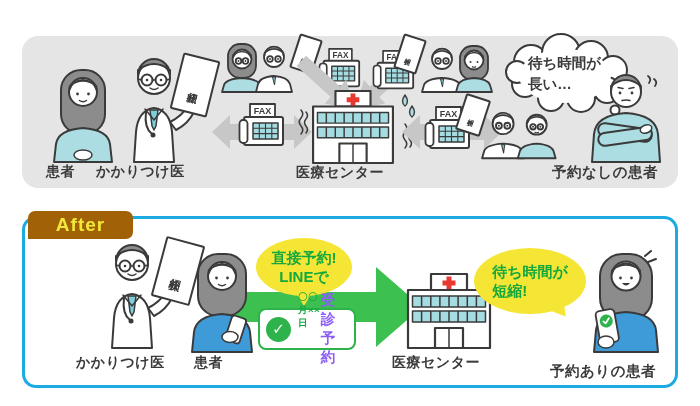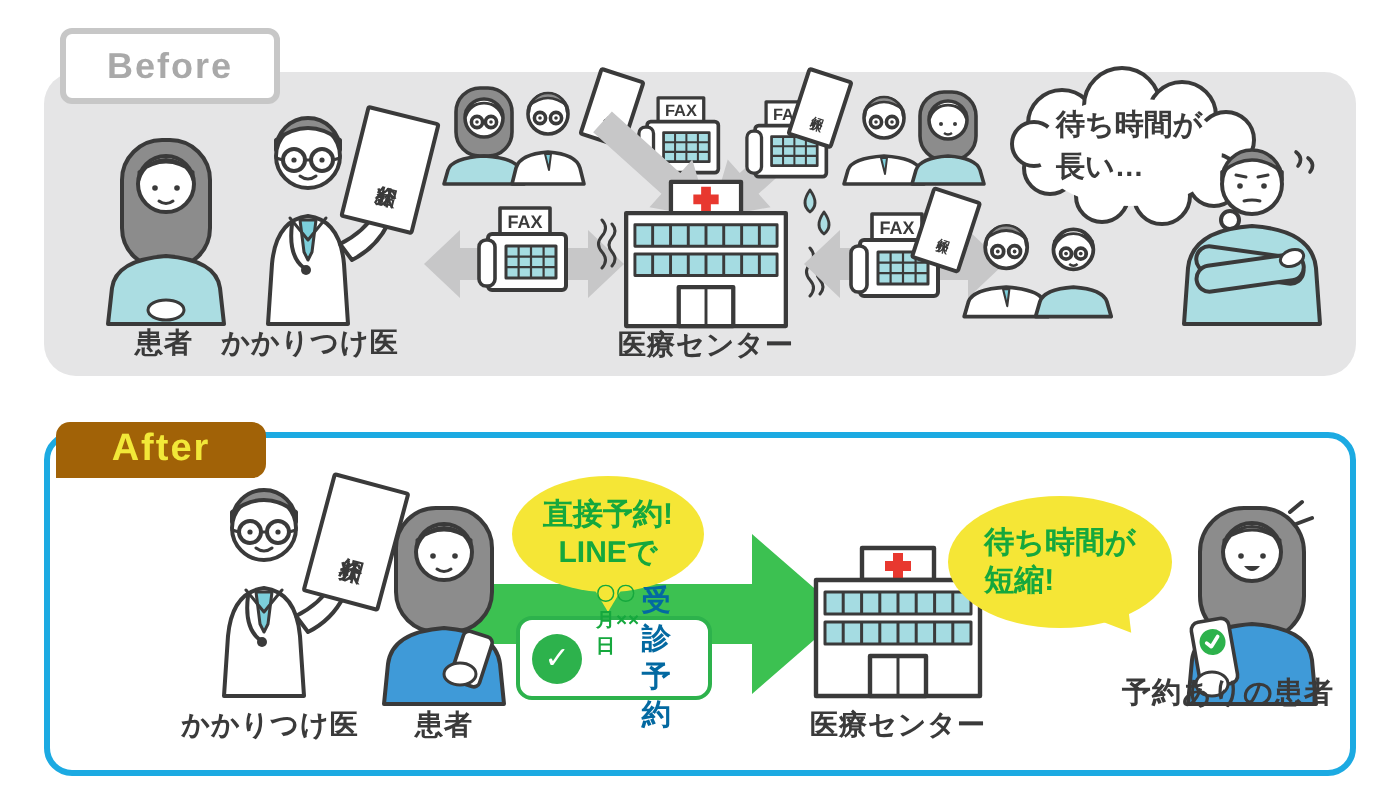--- a/index.html
+++ b/index.html
@@ -14,21 +14,21 @@
   .before-tab{left:30px;top:14px;width:104px;height:32px;background:#fff;border:3px solid #c7c7c7;
     border-radius:6px;display:flex;align-items:center;justify-content:center;
     font-weight:bold;font-size:18px;color:#a9a9a9;letter-spacing:1px}
   .after-panel{left:22px;top:216px;width:656px;height:172px;background:#fff;
     border:3px solid #1caae2;border-radius:14px;box-sizing:border-box}
   .after-tab{left:28px;top:211px;width:105px;height:28px;background:#a16207;
     border-radius:7px 7px 7px 0;display:flex;align-items:center;justify-content:center;
     font-weight:bold;font-size:19px;color:#f2e838;letter-spacing:1px}
 
   
-  .fig-label{position:absolute;font-weight:bold;font-size:14px;color:#3a3a3a;text-align:center;
+  .fig-label{position:absolute;font-weight:bold;font-size:14px;color:#3a3a3a;
     letter-spacing:.5px;white-space:nowrap}
 
   
   .referral{position:absolute;background:#fff;border:2px solid #3a3a3a;border-radius:2px;
     display:flex;align-items:center;justify-content:center}
   .referral .vtxt{writing-mode:vertical-rl;text-orientation:upright;font-weight:bold;
     color:#3a3a3a;line-height:1}
 
   
   .bubble-yellow{position:absolute;background:#f5e636;border-radius:50%;
@@ -40,31 +40,28 @@
   
   .thought-text{position:absolute;font-weight:bold;font-size:14.5px;line-height:1.45;color:#3a3a3a}
 
   
   .resv-card{position:absolute;background:#fff;border:2.5px solid #2db24c;border-radius:8px;
     display:flex;align-items:center;gap:7px;padding:0 6px;box-sizing:border-box}
   .chk{display:flex;align-items:center;justify-content:center;background:#2db24c;color:#fff;
     border-radius:50%;font-weight:bold;flex:0 0 auto}
   .resv-lines{display:flex;flex-direction:row;justify-content:center}
   .resv-date{font-size:9.5px;font-weight:bold;color:#15a83d;letter-spacing:.5px}
-  .resv-main{font-size:14.5px;font-weight:bold;color:#0369a1;letter-spacing:1px}
+  .resv-main{font-size:14.5px;font-weight:bold;color:#8b5cf6;letter-spacing:1px}
 </style>
 </head>
 <body>
 
 <div class="canvas">
 
   <div class="abs before-panel"></div>
-  <div class="abs before-tab">
-    <span>Before</span>
-  </div>
 
   <svg class="abs" style="left:48px;top:58px" width="70" height="104" viewBox="0 0 70 104">
     <g stroke="#3a3a3a" stroke-width="2" fill="#fff" stroke-linejoin="round" stroke-linecap="round">
       <rect x="13" y="12" width="44" height="64" rx="20" fill="#8c8c8c"></rect>
       <path d="M6,104 L8,86 Q10,72 35,70 Q60,72 62,86 L64,104 Z" fill="#abdde2"></path>
       <ellipse cx="35" cy="97" rx="9" ry="5" stroke-width="1.5"></ellipse>
       <circle cx="35" cy="34" r="14"></circle>
       <path d="M21.5,32 A14,14 0 0 1 48.5,32 L48.5,28 Q35,18 21.5,28 Z" fill="#8c8c8c" stroke-width="1.5"></path>
       <circle cx="29.5" cy="36" r="1.4" fill="#3a3a3a" stroke="none"></circle>
       <circle cx="40.5" cy="36" r="1.4" fill="#3a3a3a" stroke="none"></circle>
@@ -283,20 +280,21 @@
       <circle cx="36" cy="23" r="1.4" fill="#3a3a3a" stroke="none"></circle>
       <circle cx="48" cy="23" r="1.4" fill="#3a3a3a" stroke="none"></circle>
       <path d="M38,30.5 Q42,29.5 46,30.5" fill="none" stroke-width="1.5"></path>
       <path d="M64,6 q4,3 1,7 M70,9 q4,3 1,7" fill="none" stroke-width="1.8"></path>
     </g>
   </svg>
 
   <div class="fig-label" style="left:46px;top:163px;width:72px">患者</div>
   <div class="fig-label" style="left:96px;top:163px;width:118px">かかりつけ医</div>
   <div class="fig-label" style="left:296px;top:164px;width:114px">医療センター</div>
+  <div class="fig-label" style="left:552px;top:163px;width:128px;font-size:14.5px">予約なしの患者</div>
 
   <div class="abs after-panel"></div>
   <div class="abs after-tab">
     <span>After</span>
   </div>
 
   <svg class="abs" style="left:228px;top:267px" width="194" height="80" viewBox="0 0 194 80">
     <polygon points="0,25 148,25 148,0 194,40 148,80 148,55 0,55" fill="#3cc151"></polygon>
   </svg>
 
@@ -396,15 +394,15 @@
       <circle cx="38.5" cy="32" r="1.4" fill="#3a3a3a" stroke="none"></circle>
       <circle cx="49.5" cy="32" r="1.4" fill="#3a3a3a" stroke="none"></circle>
       <path d="M40,37 Q44,42 48,37 Z" fill="#3a3a3a" stroke="none"></path>
       <path d="M63,10 L69,5 M66,16 L74,13" fill="none" stroke-width="2"></path>
     </g>
   </svg>
 
   <div class="fig-label" style="left:76px;top:354px;width:118px">かかりつけ医</div>
   <div class="fig-label" style="left:194px;top:354px;width:56px">患者</div>
   <div class="fig-label" style="left:392px;top:354px;width:114px">医療センター</div>
-  <div class="fig-label" style="left:550px;top:337px;width:128px;font-size:14.5px">予約ありの患者</div>
+  <div class="fig-label" style="left:550px;top:362px;width:128px;font-size:14.5px">予約ありの患者</div>
 
 </div>
 
 </body></html>

